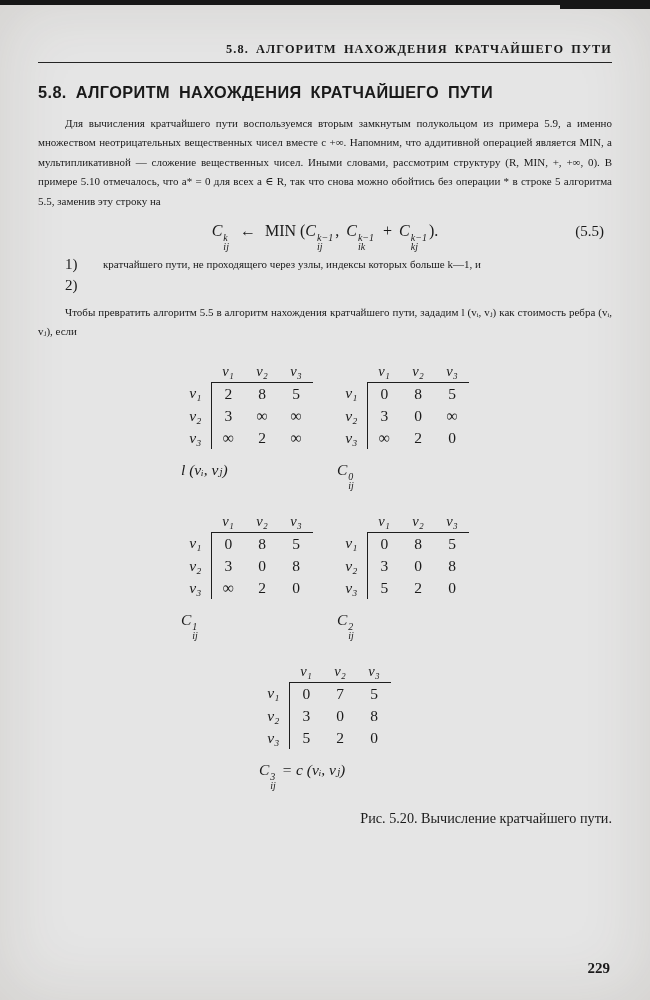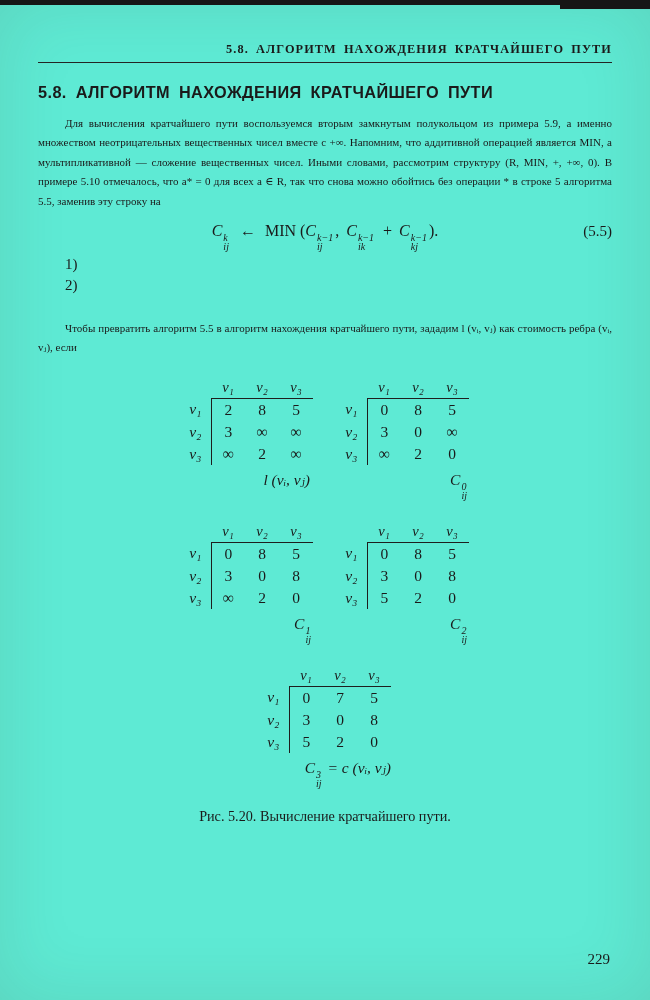--- a/index.html
+++ b/index.html
@@ -1,19 +1,19 @@
 <!DOCTYPE html>
 <html><head>
 <meta charset="utf-8">
 <style>
   *{box-sizing:border-box;margin:0;padding:0}
   html,body{background:#c9c5bb}
   .page{
     width:650px;height:1000px;margin:0 auto;position:relative;overflow:hidden;
-    background:#5eead4;color:#1a1a1a;
+    background:#e5e5e5;color:#1a1a1a;
     font-family:"Liberation Serif","DejaVu Serif","DejaVu Sans",serif;
     box-shadow:inset 0 0 70px rgba(70,58,34,.12);
   }
   .scan-top{position:absolute;top:0;left:0;width:100%;height:5px;background:#161616}
   .scan-top-right{position:absolute;top:0;right:0;width:90px;height:9px;background:#161616}
   .content{padding:42px 38px 0}
   .running-head{
     display:flex;justify-content:flex-end;align-items:baseline;
     font-size:12.3px;font-weight:bold;letter-spacing:1.1px;word-spacing:3px;
     padding-bottom:5px;border-bottom:1.6px solid #242424;
@@ -30,40 +30,40 @@
   .eq{white-space:nowrap}
   .mi{font-style:italic}
   .rm{font-style:normal}
   .arrow{margin:0 9px}
   .sep{margin-right:7px}
   .plus{margin:0 7px}
   .ss{
     display:inline-flex;flex-direction:column;align-items:flex-start;
     font-size:10px;line-height:9px;vertical-align:-5px;font-style:italic;margin:0 2px 0 1px;
   }
-  .eqnum{position:absolute;right:0;top:0;font-size:15px}
+  .eqnum{position:absolute;right:8px;top:0;font-size:15px}
   
   .list{margin:4px 0 2px}
   .li{display:flex;margin-bottom:2px}
   .li .marker{flex:0 0 30px;padding-left:27px;box-sizing:content-box;font-size:15px;line-height:19.4px}
   .li .ltext{flex:1;margin-left:8px}
-  .p3{margin-top:23px}
+  .p3{margin-top:7px}
   
   .figure{margin-top:18px}
   .figrow{display:flex;justify-content:center;gap:24px;margin-bottom:20px}
   .mtx{border-collapse:collapse}
   .mtx td{width:34px;height:22px;text-align:center;font-size:15.5px;padding:0;line-height:22px}
   .mtx td.rh{width:30px;text-align:right;padding-right:9px;font-style:italic}
   .mtx td.ch{font-style:italic;font-size:14.5px}
   .mtx tr:nth-child(n+2) td:nth-child(2){border-left:1.7px solid #1e1e1e}
   .mtx tr:nth-child(2) td:nth-child(n+2){border-top:1.7px solid #1e1e1e}
-  .mcap{text-align:right;margin-top:6px;font-size:15.5px;font-style:italic}
+  .mcap{text-align:left;margin-top:12px;font-size:15.5px;font-style:italic}
   .mcap .ss{vertical-align:-5px;margin-left:1px}
-  .figcap{text-align:center;font-size:14.2px;margin-top:6px;font-style:normal}
-  .pageno{position:absolute;right:40px;bottom:32px;font-weight:normal;font-size:15px}
+  .figcap{text-align:right;font-size:14.2px;margin-top:6px;font-style:normal}
+  .pageno{position:absolute;right:40px;bottom:23px;font-weight:bold;font-size:15px}
 </style>
 </head>
 <body>
 
 <div class="page">
   <div class="scan-top"></div>
   <div class="scan-top-right"></div>
 
   <div class="content">
 
@@ -89,20 +89,21 @@
             <span>k−1</span>
             <span>kj</span>
           </span><span class="rm">).</span></span>
       <span class="eqnum">(5.5)</span>
     </div>
 
 
     <div class="list">
       <div class="li">
         <span class="marker">1)</span>
+        <p class="ltext">кратчайшего пути, не проходящего через узлы, индексы которых больше k—1, и</p>
       </div>
       <div class="li">
         <span class="marker">2)</span>
       </div>
     </div>
 
     <p class="indent p3">Чтобы превратить алгоритм 5.5 в алгоритм нахождения кратчайшего пути, зададим l (vᵢ, vⱼ) как стоимость ребра (vᵢ, vⱼ), если</p>
 
     <div class="figure">
 

